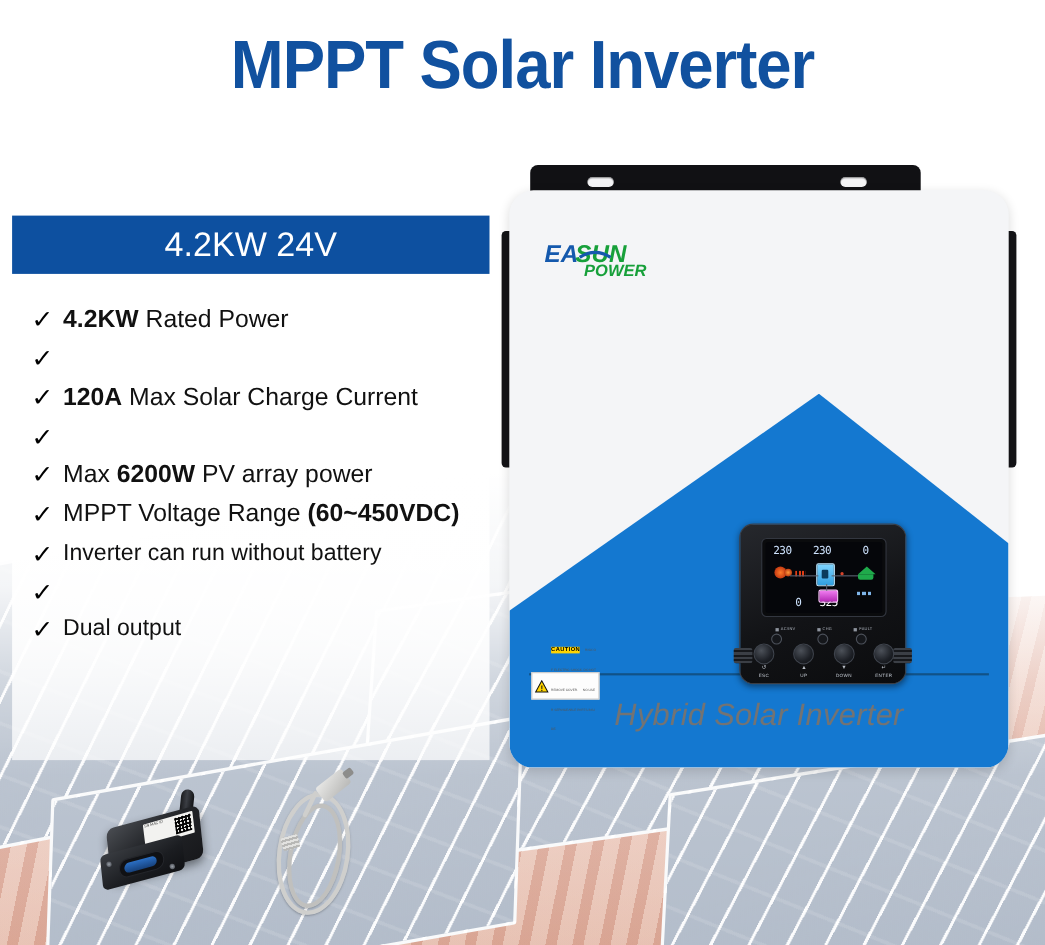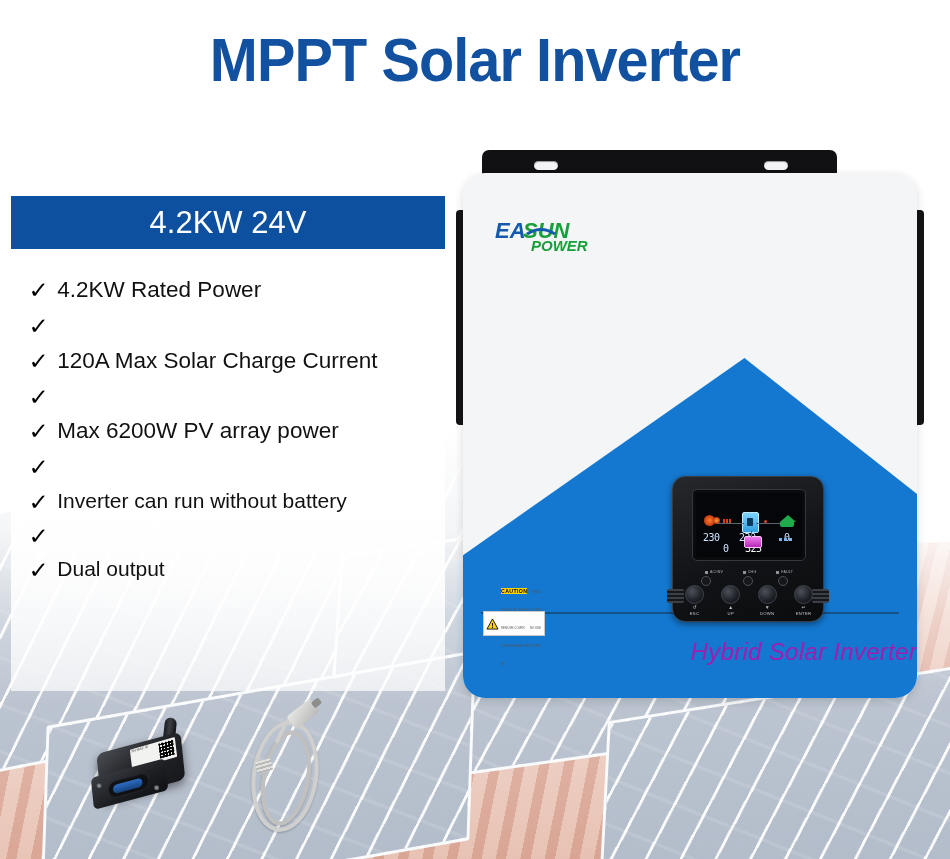--- a/index.html
+++ b/index.html
@@ -84,21 +84,21 @@
     font-size:22.5px;color:#111;
   }
   .spec-item{
     display:flex;align-items:flex-start;gap:9px;
     padding:0 0 0 18px;margin-bottom:5.5px;line-height:1.37;
   }
   .check{
     flex:0 0 auto;font-size:23px;font-weight:bold;color:#000;
     line-height:1.25;transform:translateY(1px) scaleX(1.05);
   }
-  .spec-text b{font-weight:normal;}
+  .spec-text b{font-weight:bold;}
   .spec-item.compact{font-size:21px;}
 
   
   #inverter{position:absolute;left:455px;top:150px;width:470px;height:570px;}
   #bracket{
     position:absolute;left:27px;top:0px;width:355px;height:34px;
     background:#111114;border-radius:7px 7px 3px 3px;
   }
   .bracket-slot{
     position:absolute;top:11px;width:24px;height:9px;border-radius:5px;
@@ -116,22 +116,22 @@
     overflow:hidden;
   }
   #body-blue{
     position:absolute;left:0;bottom:0;width:454px;height:340px;
     background:#1478d0;
     clip-path:polygon(0% 58%, 62% 0%, 100% 40%, 100% 100%, 0% 100%);
   }
   #seam{position:absolute;left:18px;right:18px;bottom:84px;height:2px;background:#10456f;opacity:.75;}
   #brand{position:absolute;left:32px;top:45px;width:150px;height:38px;text-decoration:underline;}
   #product-name{
-    position:absolute;left:0;right:0;bottom:32px;text-align:right;
-    color:#a21caf;font-style:italic;font-size:24px;letter-spacing:.3px;
+    position:absolute;left:0;right:0;bottom:32px;text-align:center;
+    color:#737373;font-style:italic;font-size:28px;letter-spacing:.3px;
   }
   
   #caution{
     position:absolute;left:20px;bottom:62px;width:62px;height:25px;
     background:#fdfdfd;border:1px solid #c9c9c9;display:flex;align-items:center;
     padding:1px 2px;box-sizing:border-box;gap:2px;
   }
   #caution .tri{flex:0 0 auto;width:13px;height:12px;}
   #caution .ctext{flex:1 1 auto;}
   #caution .cband{background:#ffd400;color:#000;font-size:5.2px;font-weight:bold;
@@ -148,21 +148,21 @@
   }
   #lcd-bezel{
     position:absolute;left:19px;top:12px;width:114px;height:72px;
     background:#0a0b0d;border:1px solid #333740;border-radius:5px;box-sizing:border-box;
   }
   #lcd{
     position:absolute;left:3px;top:3px;width:106px;height:64px;
     background:#05060a;border-radius:2px;overflow:hidden;
     font-family:"DejaVu Sans Mono","Liberation Mono",monospace;
   }
-  .lcd-num{position:absolute;color:#cfe4ff;font-size:10px;letter-spacing:-.5px;margin-top:36px;}
+  .lcd-num{position:absolute;color:#cfe4ff;font-size:10px;letter-spacing:-.5px;}
   .lcd-top-l{left:7px;top:3px;}
   .lcd-top-c{left:43px;top:3px;}
   .lcd-top-r{left:88px;top:3px;}
   .lcd-bot-l{left:27px;bottom:3px;}
   .lcd-bot-c{left:49px;bottom:3px;color:#ffffff;}
   .lcd-ico{position:absolute;}
   .ico-sun{left:8px;top:22px;width:11px;height:11px;border-radius:50%;
     background:radial-gradient(circle,#ff7a2a 0%,#c43a12 70%);}
   .ico-sun2{left:17px;top:24px;width:7px;height:7px;border-radius:50%;
     background:radial-gradient(circle,#ff9a3a 0%,#b8330f 75%);}
@@ -292,20 +292,21 @@
   </div>
   <div class="spec-item">
     <span class="check">✓</span>
   </div>
   <div class="spec-item">
     <span class="check">✓</span>
     <span class="spec-text"><span>Max </span><b>6200W</b><span> PV array power</span></span>
   </div>
   <div class="spec-item">
     <span class="check">✓</span>
+    <span class="spec-text"><span>MPPT Voltage Range </span><b>(60~450VDC)</b></span>
   </div>
   <div class="spec-item compact">
     <span class="check">✓</span>
     <span class="spec-text">Inverter can run without battery</span>
   </div>
   <div class="spec-item compact">
     <span class="check">✓</span>
   </div>
   <div class="spec-item compact">
     <span class="check">✓</span>

